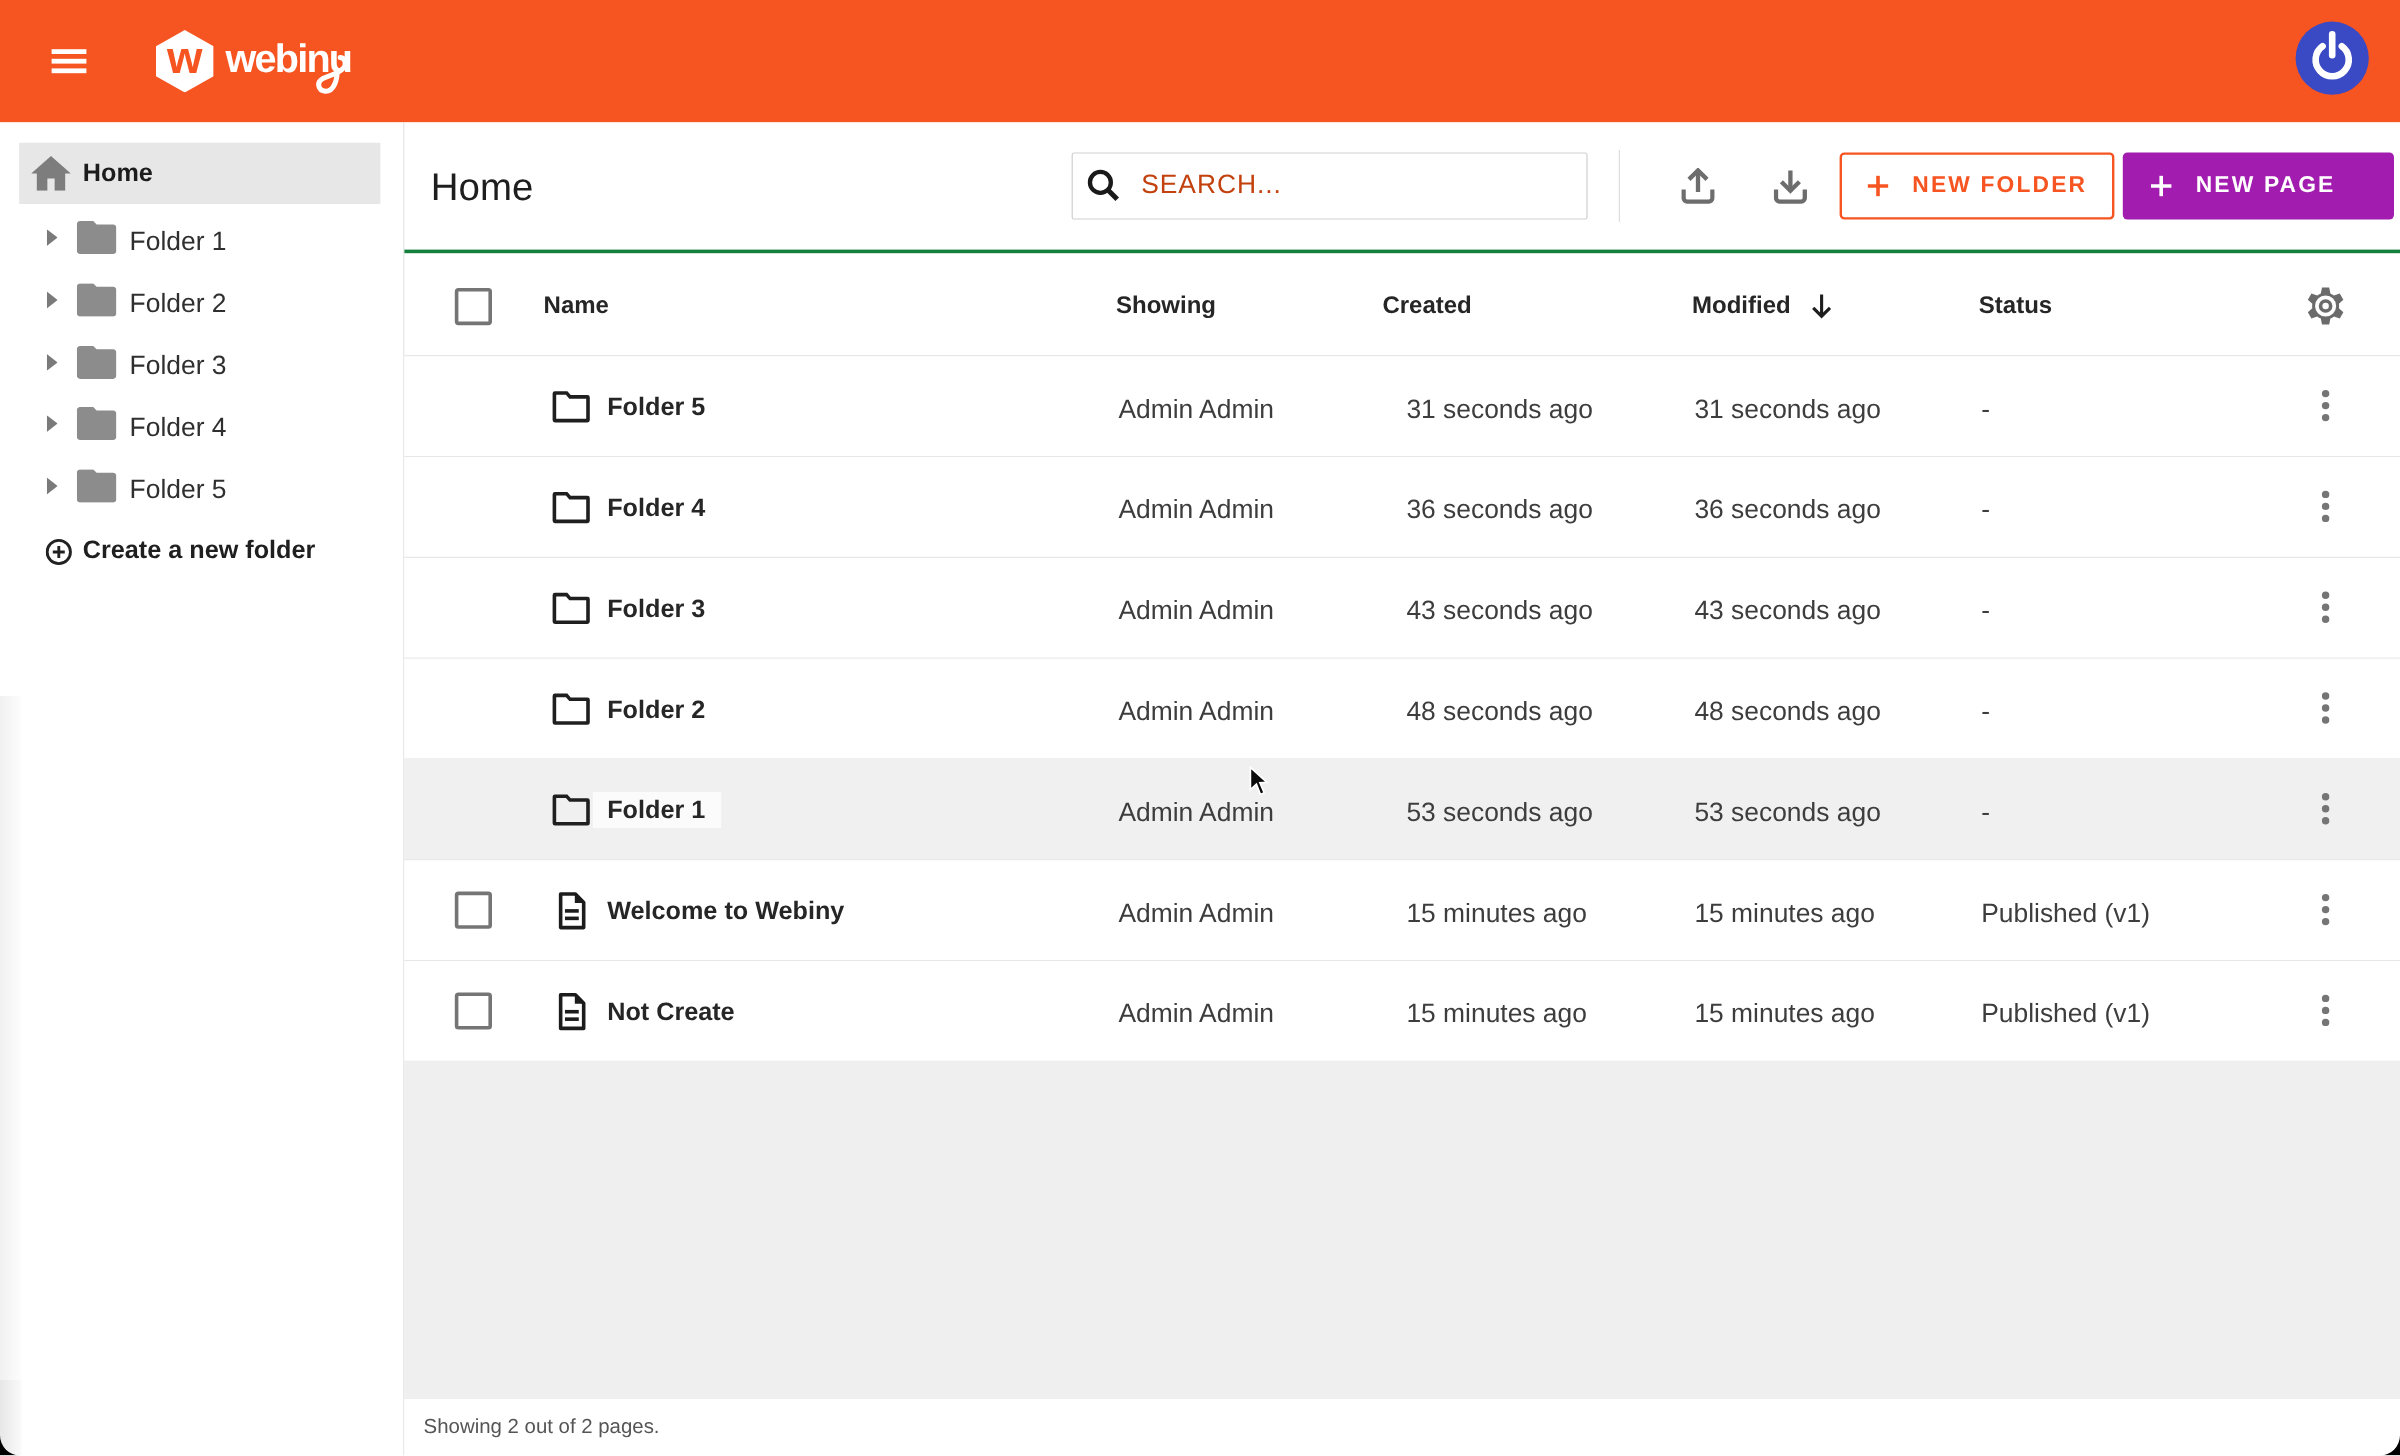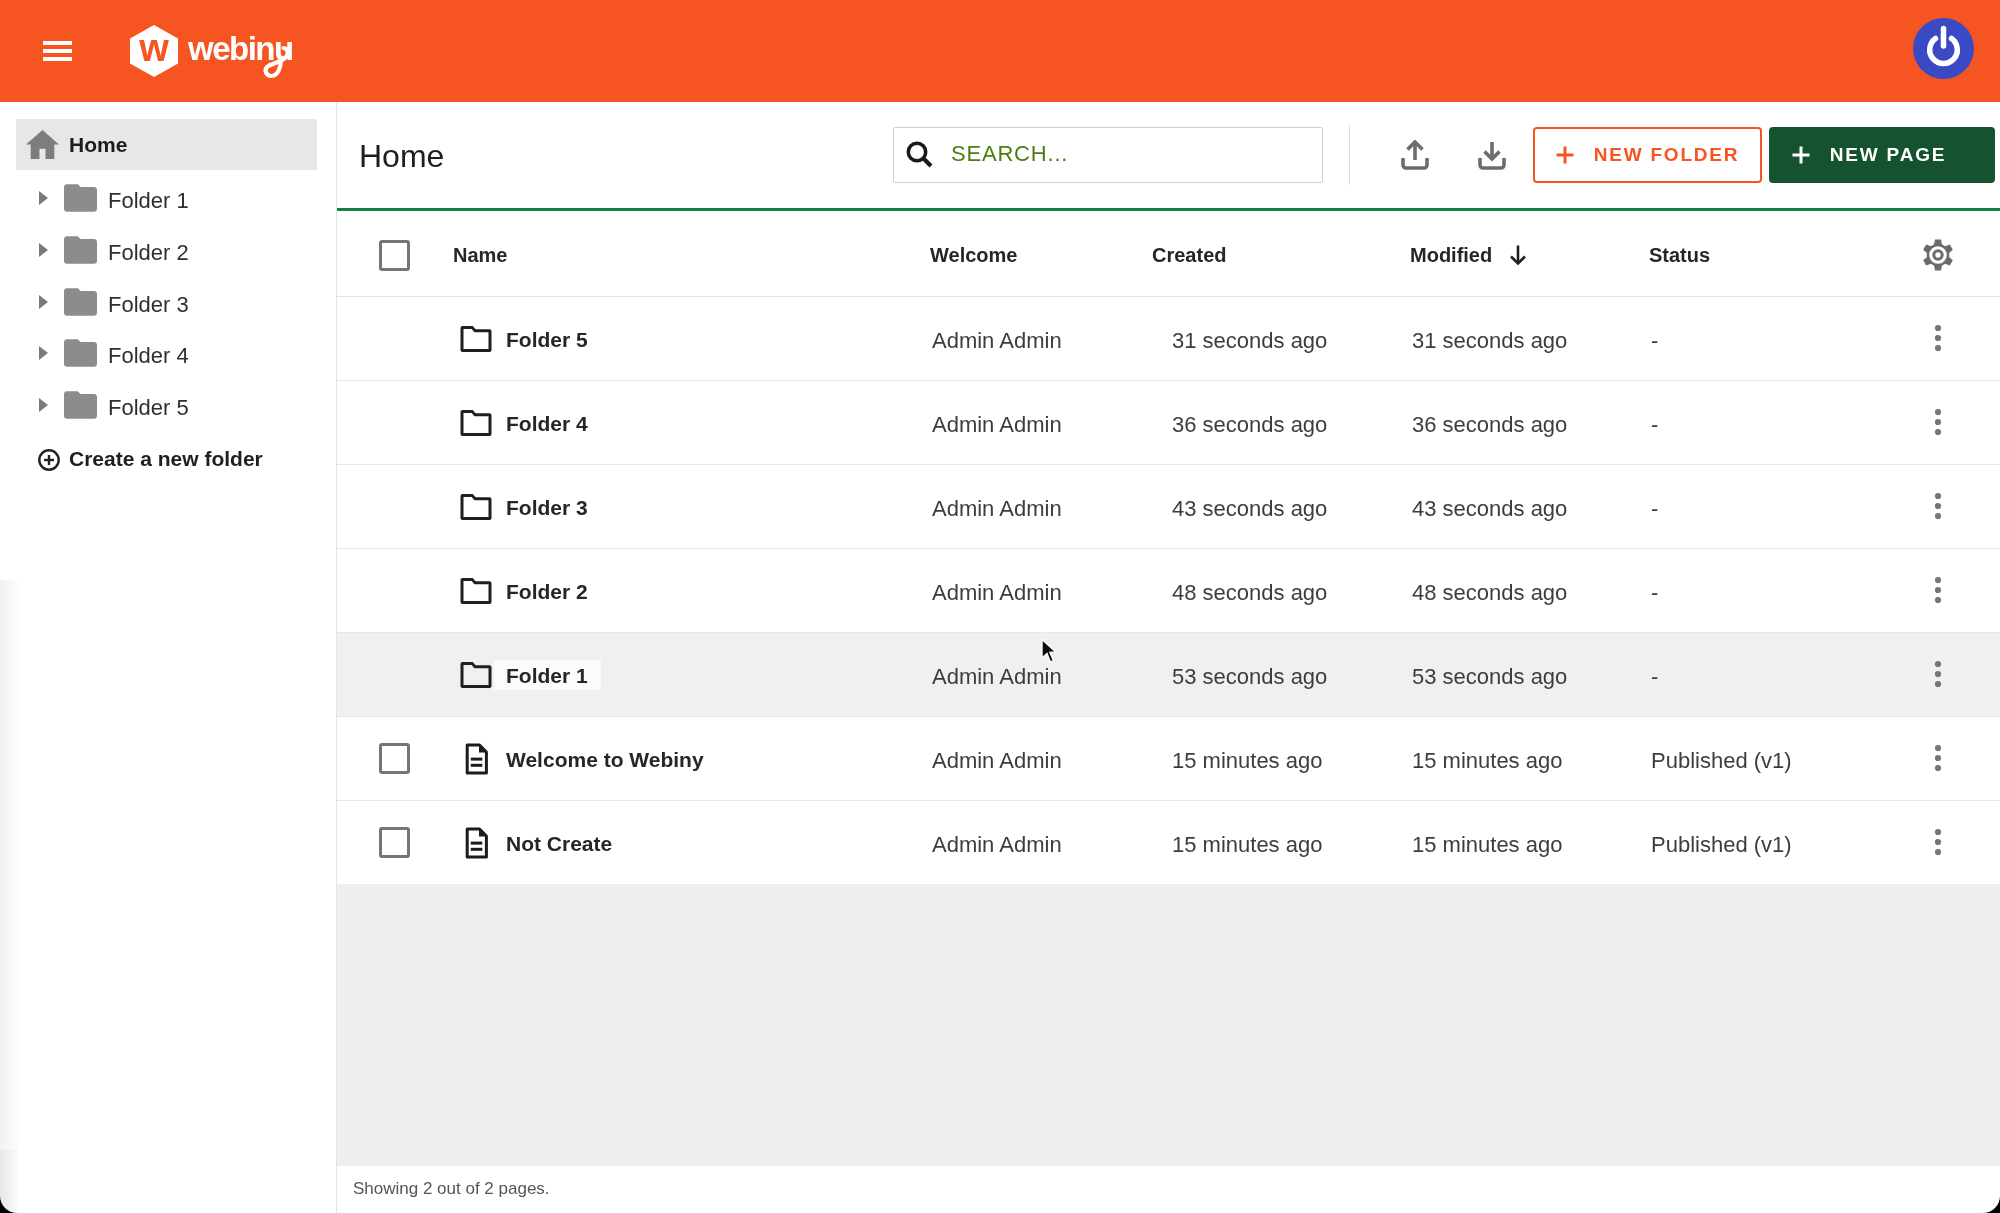--- a/index.html
+++ b/index.html
@@ -19,25 +19,25 @@
   .tree-row { position:absolute; left:0; width:336px; height:52px; }
   .tree-caret { position:absolute; left:39px; top:20px; }
   .tree-folder { position:absolute; left:64px; top:13px; }
   .tree-label { position:absolute; left:108px; top:17px; font-size:22px; color:#2f2f2f; }
   #create-folder { position:absolute; left:0; top:332px; width:336px; height:52px;padding-left:20px; }
 
   
   #main { position:absolute; left:336px; top:102px; width:1664px; height:1111px; background:#fff; border-left:1px solid #e4e4e4; }
   #title { position:absolute; left:22px; top:36px; font-size:32px; color:#1e1e1e; }
   #searchbox { position:absolute; left:556px; top:25px; width:430px; height:56px; border:1px solid #cfcfcf; border-radius:2px; }
-  #searchtxt { position:absolute; left:614px; top:39px; font-size:22px; letter-spacing:0.8px; color:#4d7c0f; }
+  #searchtxt { position:absolute; left:614px; top:39px; font-size:22px; letter-spacing:0.8px; color:#c2410c; }
   #tb-divider { position:absolute; left:1012px; top:23px; width:1px; height:60px; background:#ddd; }
   .iconbtn { position:absolute; top:38px; }
   #btn-newfolder { position:absolute; left:1196px; top:25px; width:229px; height:56px; border:2px solid #f65420; border-radius:4px; background:#fff; color:#f65420; font-size:19px; letter-spacing:1.8px; font-weight:bold; }
-  #btn-newpage  { position:absolute; left:1432px; top:25px; width:226px; height:56px; border-radius:4px; background:#14532d; color:#fff; font-size:19px; letter-spacing:1.8px; font-weight:bold; padding-right:14px; }
+  #btn-newpage  { position:absolute; left:1432px; top:25px; width:226px; height:56px; border-radius:4px; background:#a21caf; color:#fff; font-size:19px; letter-spacing:1.8px; font-weight:bold; padding-right:14px; }
   .btn-inner { position:absolute; left:0; top:0; width:100%; height:100%; display:flex; align-items:center; justify-content:center; gap:20px; }
 
   
   #thead { position:absolute; left:0; top:106px; width:1664px; height:89px; border-top:3px solid #15803d; border-bottom:1px solid #e2e2e2; }
   .chk { position:absolute; width:31px; height:31px; border:3px solid #757575; border-radius:3px; background:#fff; }
   .hcell { position:absolute; top:33px; font-size:20px; font-weight:bold; color:#262626; }
   #rows { position:absolute; left:0; top:195px; width:1664px; }
   .row { position:relative; width:1664px; height:84px; border-bottom:1px solid #e7e7e7; background:#fff; }
   .row.hover { background:#f0f0f0; }
   .name { position:absolute; left:169px; top:31px; font-size:21px; font-weight:bold; color:#262626; }
@@ -176,21 +176,21 @@
           <line x1="9" y1="0.5" x2="9" y2="17.5" stroke="#fff" stroke-width="3"></line>
           <line x1="0.5" y1="9" x2="17.5" y2="9" stroke="#fff" stroke-width="3"></line>
         </svg>
     <span>NEW PAGE</span>
   </div>
     </div>
 
   <div id="thead">
     <div class="chk" style="left:42px; top:29px;"></div>
     <div class="hcell" style="left:116px">Name</div>
-    <div class="hcell" style="left:593px">Welcome</div>
+    <div class="hcell" style="left:593px">Showing</div>
     <div class="hcell" style="left:815px">Created</div>
     <div class="hcell" style="left:1073px">Modified</div>
     <svg style="position:absolute;left:1172px;top:33px" width="18" height="22" viewBox="0 0 18 22">
       <line x1="9" y1="1.5" x2="9" y2="19" stroke="#1e1e1e" stroke-width="2.6"></line>
       <path d="M2,12.5 L9,19.5 L16,12.5" fill="none" stroke="#1e1e1e" stroke-width="2.6"></path>
     </svg>
     <div class="hcell" style="left:1312px">Status</div>
     <svg style="position:absolute;left:1585px;top:27px" width="32" height="33" viewBox="0 0 32 33">
       <path d="M13 1.5 h6 l1 5 a11 11 0 0 1 3 1.7 l4.8-1.7 3 5.2 -3.7 3.4 a11 11 0 0 1 0 3.8 l3.7 3.4 -3 5.2 -4.8 -1.7 a11 11 0 0 1 -3 1.7 l-1 5 h-6 l-1 -5 a11 11 0 0 1 -3 -1.7 l-4.8 1.7 -3 -5.2 3.7 -3.4 a11 11 0 0 1 0 -3.8 L1.2 11.7 l3-5.2 4.8 1.7 a11 11 0 0 1 3-1.7 Z M16 8.2 a8.8 8.8 0 1 0 0 17.6 a8.8 8.8 0 0 0 0-17.6 Z" fill="#6b6b6b" fill-rule="evenodd"></path>
       <circle cx="16" cy="17" r="4.2" fill="none" stroke="#6b6b6b" stroke-width="3"></circle>

